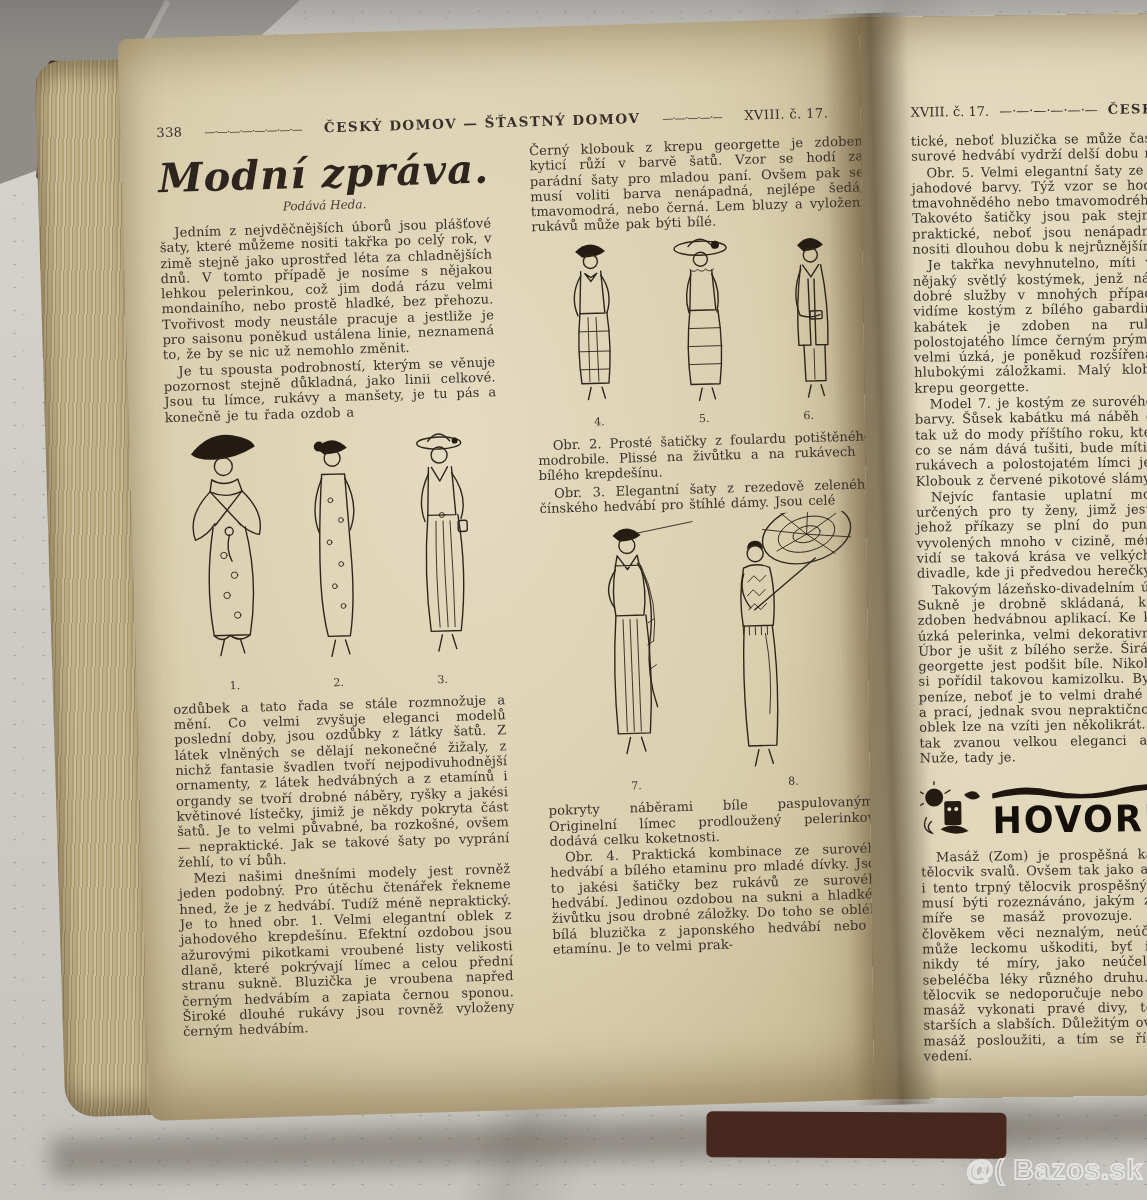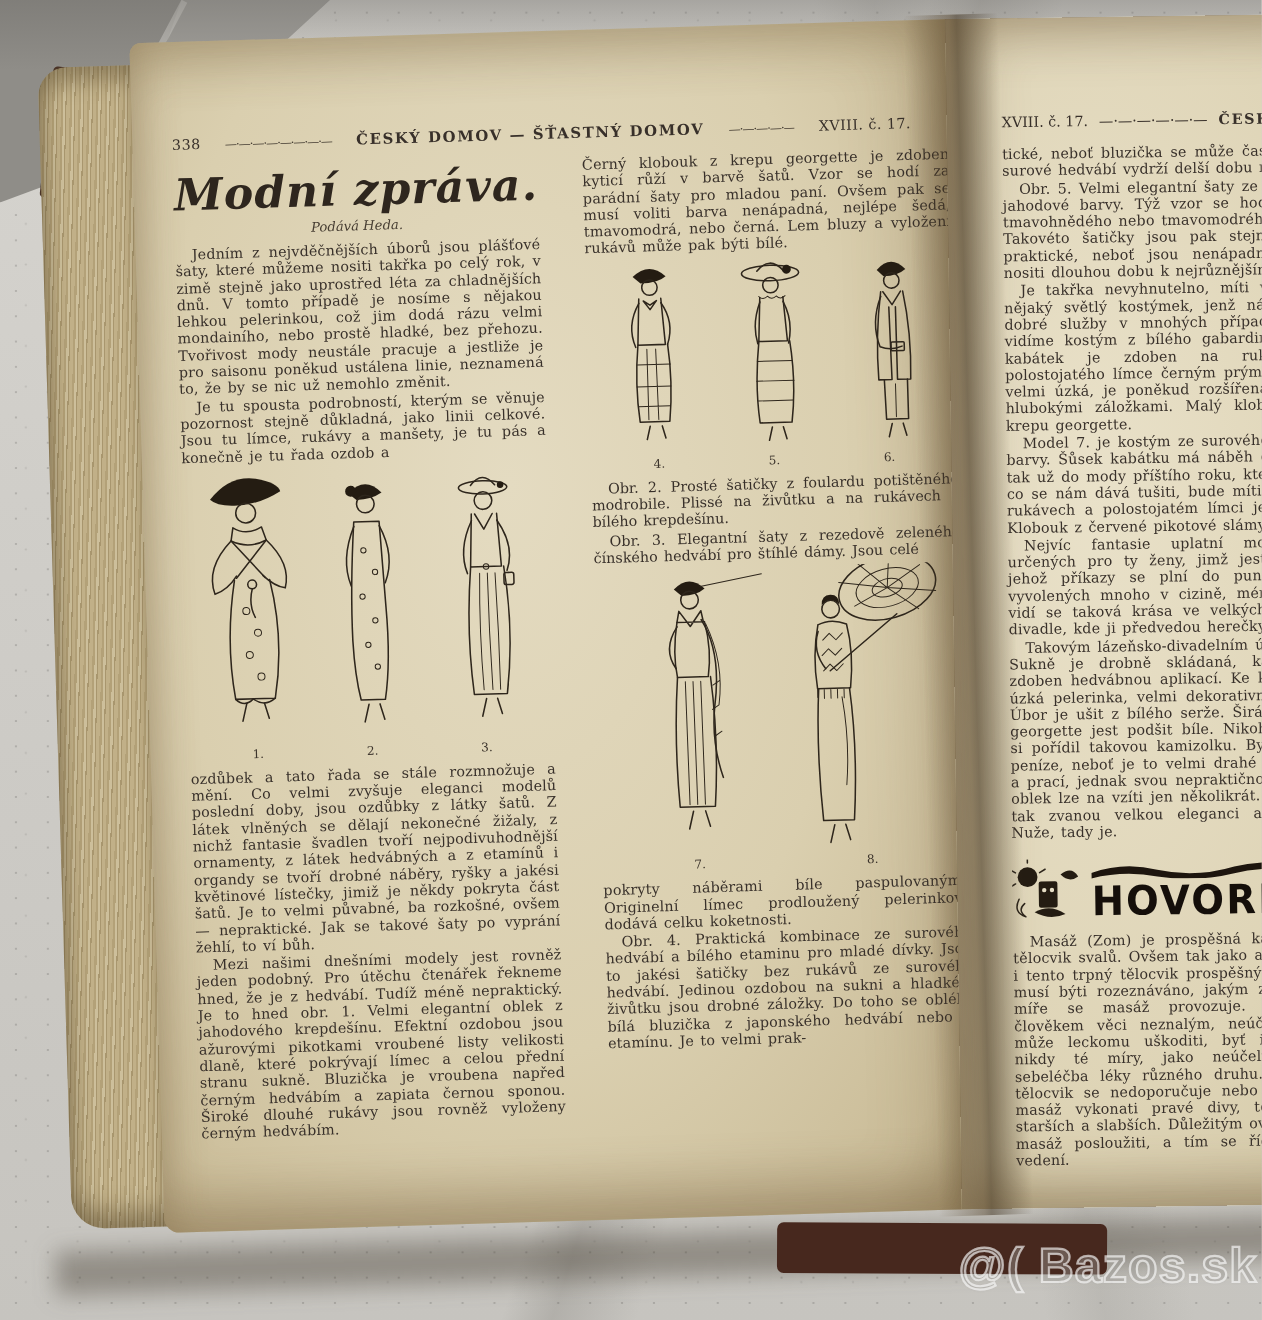--- a/index.html
+++ b/index.html
@@ -15,22 +15,22 @@
       linear-gradient(#d6d4cf,#c6c4bf);
     background-size:29px 23px, 47px 37px, 100% 100%, 100% 100%, 100% 100%;
   }
   .tile-dark{position:absolute;left:0;top:0;width:380px;height:200px;background:#8f8d88;
     clip-path:polygon(0 0,78% 0,52% 48%,20% 78%,0 92%);}
   .tile-mid{position:absolute;left:0;top:0;width:300px;height:150px;background:#a19f9a;
     clip-path:polygon(55% 0,100% 0,62% 70%,30% 100%,48% 40%);}
   .tile-grout{position:absolute;left:120px;top:-10px;width:6px;height:190px;background:rgba(225,223,218,.5);transform:rotate(28deg);}
   .top-shade{position:absolute;left:0;top:0;width:100%;height:64px;background:linear-gradient(rgba(110,108,104,.45),rgba(110,108,104,0));}
   .watermark{
-    position:absolute;right:4px;bottom:24px;z-index:60;
-    font-family:"Liberation Sans",sans-serif;font-weight:bold;font-size:44px;letter-spacing:1px;
+    position:absolute;right:4px;bottom:14px;z-index:60;
+    font-family:"Liberation Sans",sans-serif;font-weight:bold;font-size:28px;letter-spacing:1px;
     color:rgba(255,255,255,.12);-webkit-text-stroke:2px rgba(255,255,255,.62);
     text-shadow:0 0 2px rgba(120,118,112,.35);
   }
   
   .book{position:absolute;left:50px;top:24px;width:1190px;height:1122px;transform:rotate(-1.7deg);}
   .book::after{content:"";position:absolute;left:-16px;bottom:-14px;width:96%;height:40px;
     background:rgba(60,52,40,.38);filter:blur(10px);z-index:-1;}
   .cover-corner{position:absolute;left:6px;top:24px;width:86px;height:120px;background:#4a3326;
     transform:rotate(8deg);border-radius:4px;}
   .cover-bottom{position:absolute;left:640px;bottom:-18px;width:300px;height:46px;background:#47281e;

